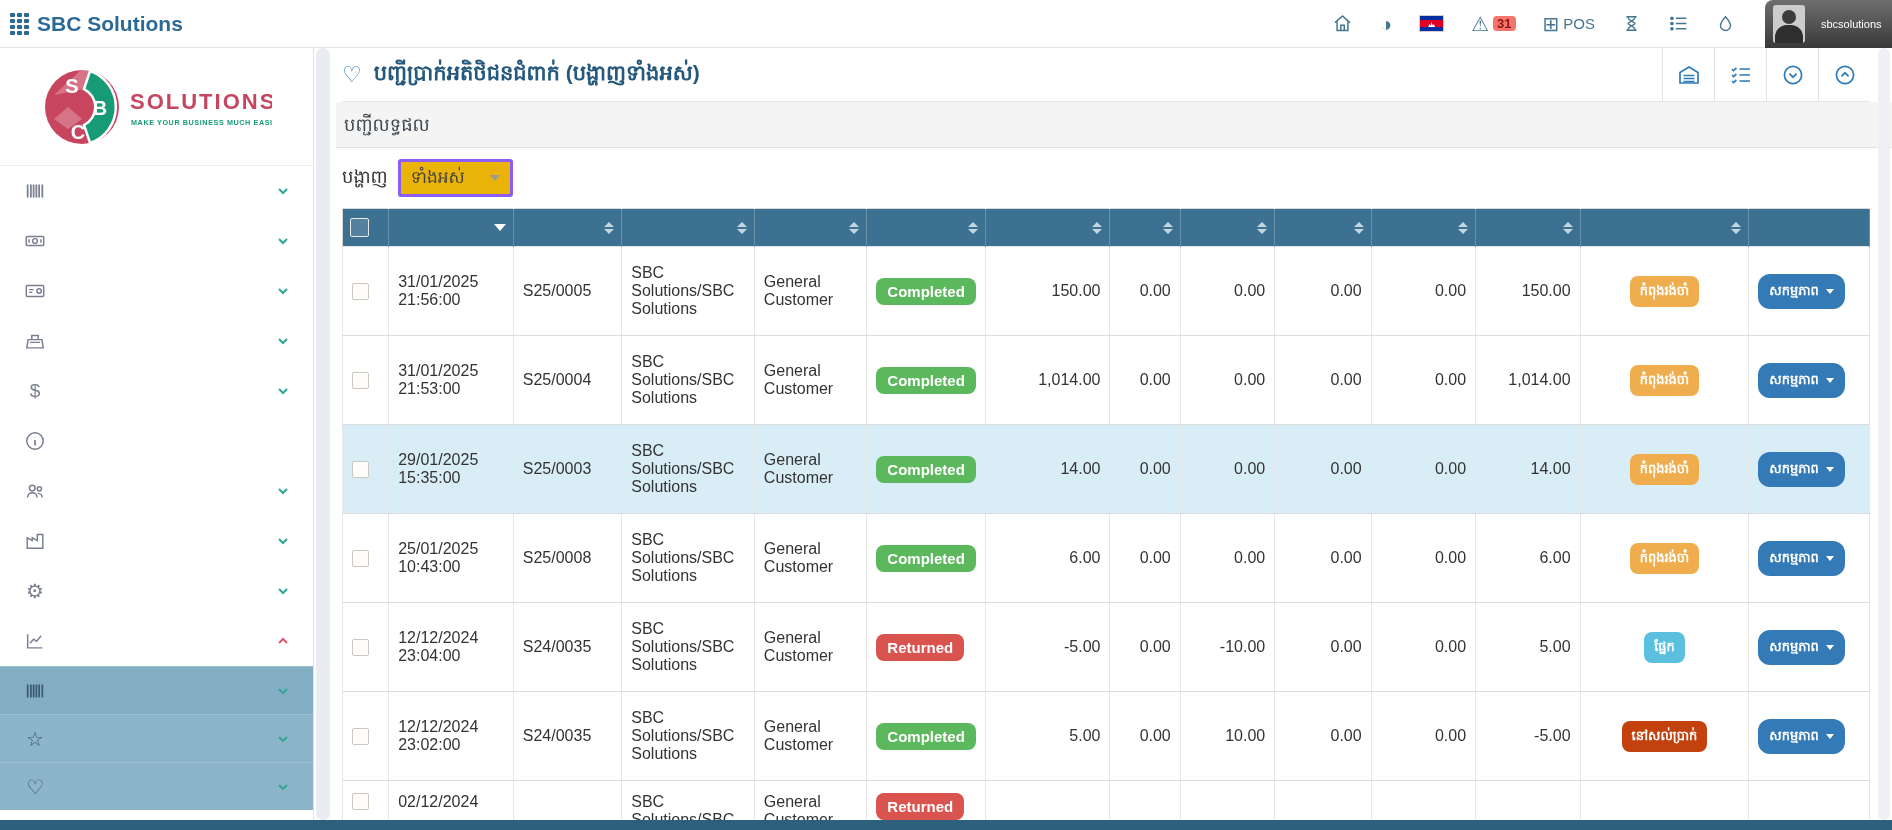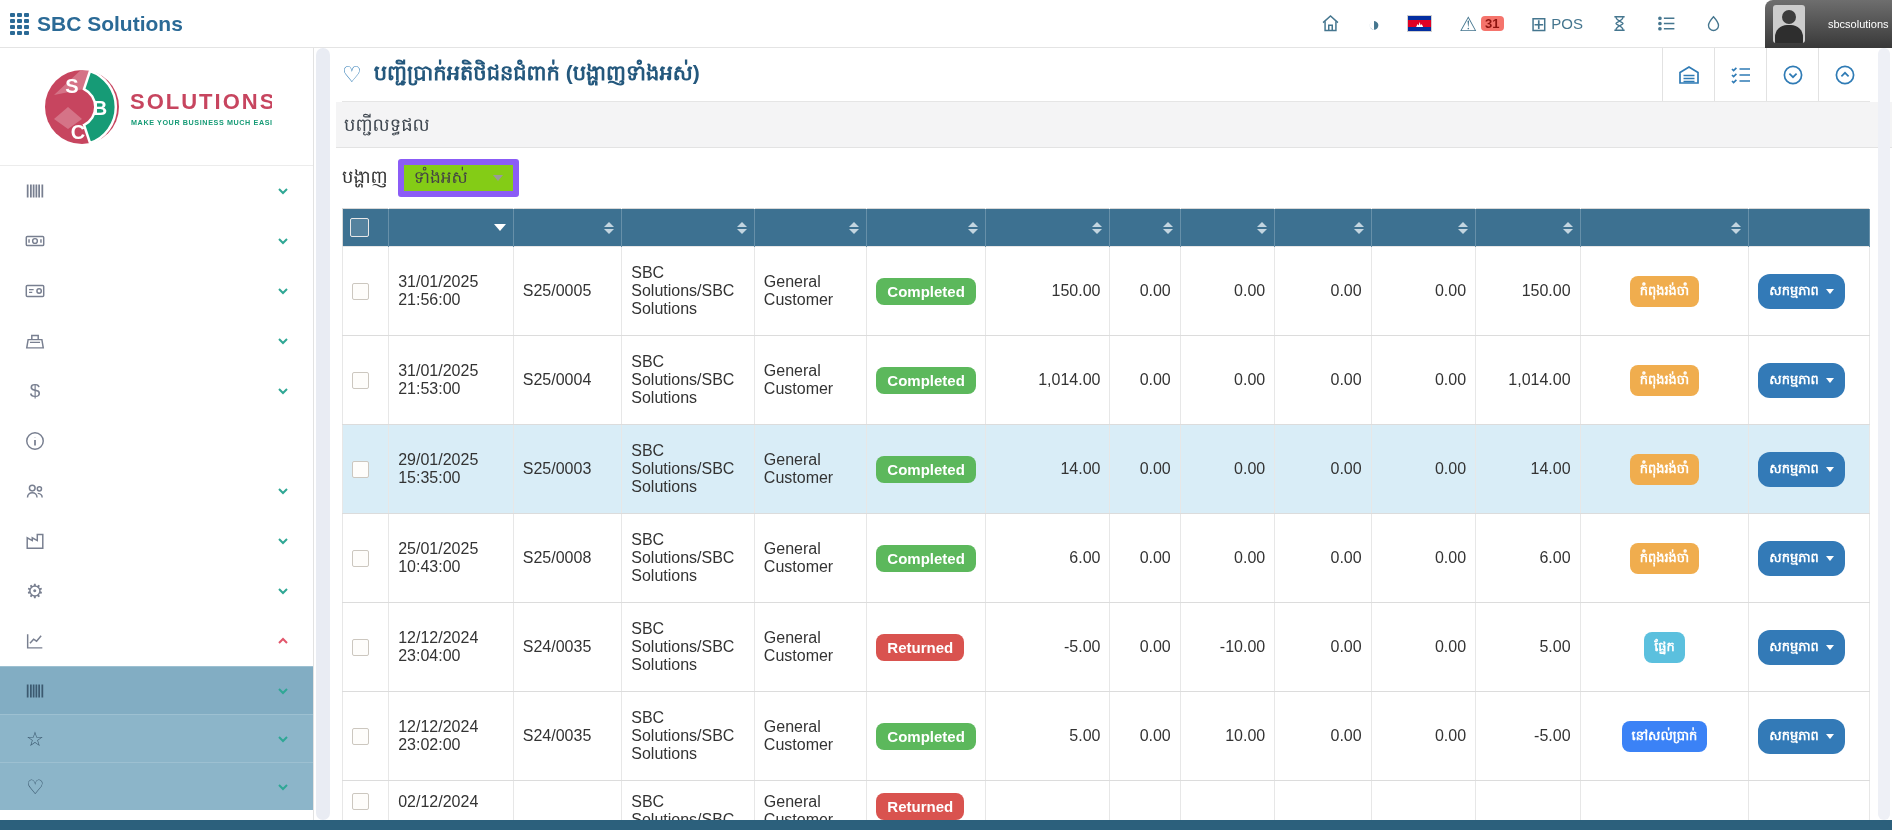--- a/index.html
+++ b/index.html
@@ -16,22 +16,22 @@
   .navicons { display:flex; align-items:center; gap:27px; margin-right:26px; color:#45768f; }
   .nico { font-size:20px; line-height:1; color:#45768f; cursor:pointer; display:flex; align-items:center; gap:4px; }
   .nico svg { display:block; }
   .flagbox { width:25px; height:17px; border:1px solid #d0d0d0; display:flex; flex-direction:column; cursor:pointer; }
   .flagbox .fb { height:4px; background:#032ea1; }
   .flagbox .fr { flex:1; background:#e00025; position:relative; }
   .flagbox .fr:after { content:""; position:absolute; left:8px; top:2px; width:7px; height:5px; background:#fff;
     clip-path:polygon(0 100%,20% 40%,35% 70%,50% 0,65% 70%,80% 40%,100% 100%); }
   .alertbadge { background:#f5746c; color:#8e1410; font-size:13px; font-weight:bold; padding:1px 4px; border-radius:4px; }
   .poslabel { font-size:15px; }
-  .userbox { height:48px; width:127px; margin-left:16px; background:linear-gradient(#6e6e6e,#393939);
-    border-radius:8px 0 0 0; display:flex; align-items:center; gap:23px; padding:0 8px; cursor:pointer; }
+  .userbox { height:48px; width:127px; margin-left:4px; background:linear-gradient(#6e6e6e,#393939);
+    border-radius:8px 0 0 0; display:flex; align-items:center; gap:16px; padding:0 8px; cursor:pointer; }
   .avatar { width:32px; height:38px; background:#cccccc; border-radius:3px; position:relative; overflow:hidden; flex:none; }
   .avatar:before { content:""; position:absolute; left:9px; top:5px; width:14px; height:14px; border-radius:50%; background:#3c3c3c; }
   .avatar:after { content:""; position:absolute; left:2px; top:20px; width:28px; height:20px; border-radius:12px 12px 0 0; background:#2e2e2e; }
   .uname { color:#fff; font-size:11px; }
 
   
   .sidebar { position:absolute; left:0; top:48px; width:314px; bottom:10px; background:#fff;
     border-right:1px solid #e2e2e2; overflow:hidden; z-index:10; }
   .logoblock { height:118px; display:flex; align-items:center; justify-content:center; border-bottom:1px solid #ececec; }
   .menu-item { height:50px; display:flex; align-items:center; padding:0 22px; gap:20px;
@@ -56,21 +56,21 @@
   .pagetitle { font-size:21px; font-weight:bold; color:#24587d; }
   .tools { margin-left:auto; display:flex; height:100%; }
   .toolbtn { width:52px; display:flex; align-items:center; justify-content:center;
     border-left:1px solid #e2e2e2; color:#2f7bb5; cursor:pointer; }
 
   .sectionbar { height:46px; line-height:46px; background:#f4f4f5; border-bottom:1px solid #e3e3e3;
     font-size:18px; color:#3f4750; padding-left:8px; margin:0 -22px 0 -6px; padding-right:22px; }
 
   .filters { display:flex; align-items:center; height:60px; }
   .flabel { font-size:18px; color:#333; margin-right:10px; }
-  .selectbox { min-width:96px; height:38px; border:6px solid #8b5cf6; border-radius:3px; background:#84cc16;
+  .selectbox { min-width:96px; height:38px; border:3px solid #8b5cf6; border-radius:3px; background:#eab308;
     display:flex; align-items:center; gap:25px; padding:0 10px; font-size:17px; color:#444; cursor:pointer; }
   .sel-caret { width:0; height:0; border-left:5px solid transparent; border-right:5px solid transparent;
     border-top:6px solid #9a9a9a; margin-left:auto; }
   .searchgrp { margin-left:auto; display:flex; align-items:center; }
   .searchgrp input { width:216px; height:38px; border:1px solid #c9c9c9; border-radius:2px; font-size:16px; padding:0 8px; }
 
   
   table { width:100%; border-collapse:collapse; table-layout:fixed; border:1px solid #d8d8d8; }
   col.c1{width:46px} col.c2{width:124px} col.c3{width:108px} col.c4{width:132px} col.c5{width:112px}
   col.c6{width:118px} col.c7{width:124px} col.c8{width:70px} col.c9{width:94px} col.c10{width:96px}
@@ -628,21 +628,21 @@
     <td>S24/0035</td>
     <td>SBC Solutions/SBC Solutions</td>
     <td>General Customer</td>
     <td><span class="badge" style="background:#5cb85c">Completed</span></td>
     <td class="num">5.00</td>
     <td class="num">0.00</td>
     <td class="num">10.00</td>
     <td class="num">0.00</td>
     <td class="num">0.00</td>
     <td class="num">-5.00</td>
-    <td style="text-align:center"><span class="badge kh" style="background:#3b82f6">នៅសល់ប្រាក់</span></td>
+    <td style="text-align:center"><span class="badge kh" style="background:#c2410c">នៅសល់ប្រាក់</span></td>
     <td><button class="actbtn" style="background:#337ab7">សកម្មភាព<i class="bcar"></i></button></td>
   </tr>
           <tr class="clip">
     <td>
               <span class="rcb"></span>
             </td>
     <td>02/12/2024</td>
     <td></td>
     <td>SBC Solutions/SBC Solutions</td>
     <td>General Customer</td>

